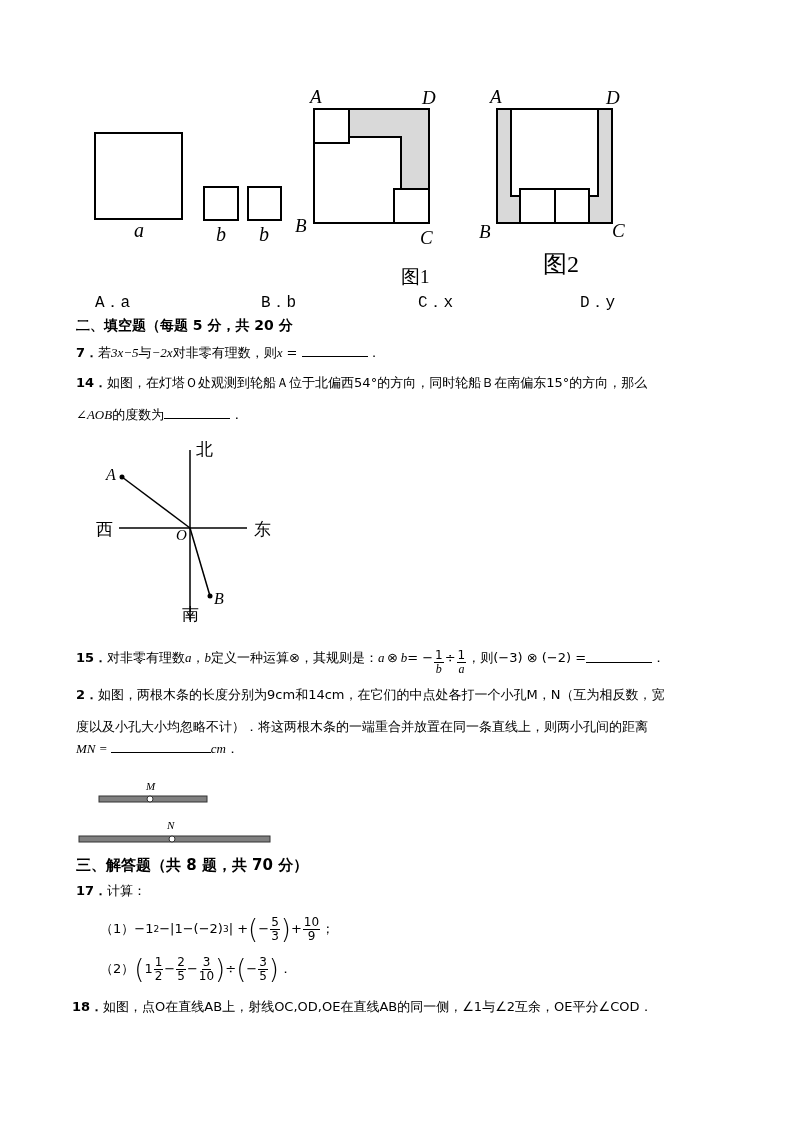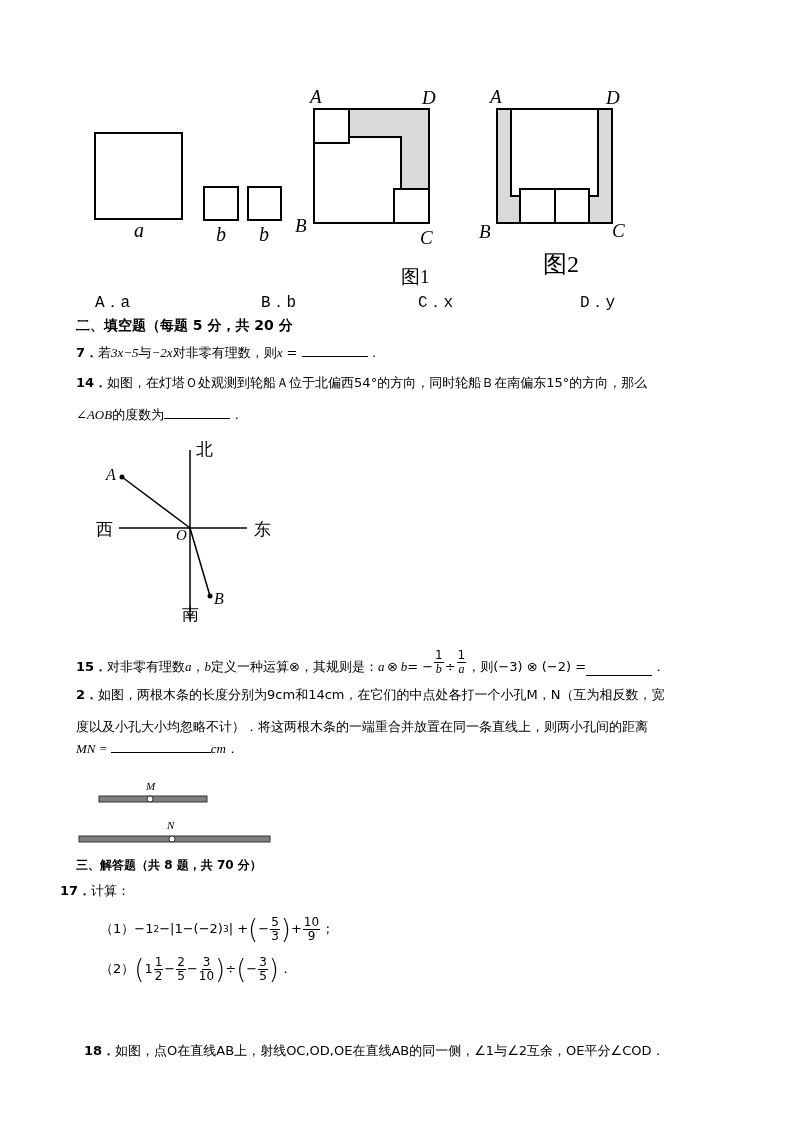--- a/index.html
+++ b/index.html
@@ -89,21 +89,21 @@
   <circle cx="130" cy="166" r="2.5" fill="#000"></circle>
 </svg>
 <div class="abs serif" style="left:196px;top:438px;font-size:17px;">北</div>
 <div class="abs serif" style="left:96px;top:518px;font-size:17px;">西</div>
 <div class="abs serif" style="left:254px;top:518px;font-size:17px;">东</div>
 <div class="abs serif" style="left:182px;top:603px;font-size:17px;">南</div>
 <div class="abs serif-it" style="left:176px;top:527px;font-size:15px;">O</div>
 <div class="abs serif-it" style="left:106px;top:466px;font-size:16px;">A</div>
 <div class="abs serif-it" style="left:214px;top:590px;font-size:16px;">B</div>
 
-<div class="abs txt" style="left:76px;top:649px;display:flex;align-items:flex-end;">
+<div class="abs txt" style="left:76px;top:649px;display:flex;align-items:flex-start;">
   <span class="bold">15．</span>
     <span>对非零有理数</span>
     <span class="serif-it">a</span>
     <span>，</span>
     <span class="serif-it">b</span>
     <span>定义一种运算</span>
     <span>⊗</span>
     <span>，其规则是：</span>
     <span class="serif-it">a</span>
     <span> </span>
@@ -136,23 +136,23 @@
 
 <svg class="abs" style="left:70px;top:775px" width="220" height="75">
   <rect x="29" y="21" width="108" height="6" fill="#808080" stroke="#333" stroke-width="1"></rect>
   <circle cx="80" cy="24" r="3" fill="#fff" stroke="#333" stroke-width="1"></circle>
   <rect x="9" y="61" width="191" height="6" fill="#808080" stroke="#333" stroke-width="1"></rect>
   <circle cx="102" cy="64" r="3" fill="#fff" stroke="#333" stroke-width="1"></circle>
 </svg>
 <div class="abs serif-it" style="left:146px;top:780px;font-size:11px;">M</div>
 <div class="abs serif-it" style="left:167px;top:819px;font-size:11px;">N</div>
 
-<div class="abs txt bold" style="left:76px;top:856px;font-size:12px;">三、解答题（共 8 题，共 70 分）</div>
-
-<div class="abs txt" style="left:60px;top:882px;">
+<div class="abs txt bold" style="left:76px;top:856px;font-size:15px;">三、解答题（共 8 题，共 70 分）</div>
+
+<div class="abs txt" style="left:76px;top:882px;">
   <span class="bold">17．</span><span>计算：</span>
 </div>
 <div class="abs txt" style="left:100px;top:912px;height:34px;display:flex;align-items:center;">
   <span>（1）</span>
   <span>−1</span>
     <sup>2</sup>
     <span>−|1−(−2)</span>
     <sup>3</sup>
     <span>| + </span>
   <span class="paren">(</span>
@@ -192,15 +192,15 @@
   <span class="paren">(</span>
     <span>−</span>
   <span class="frac">
       <span class="num">3</span>
       <span>5</span>
     </span>
   <span class="paren">)</span>
   <span>．</span>
 </div>
 
-<div class="abs txt" style="left:84px;top:998px;margin-top:44px;">
+<div class="abs txt" style="left:72px;top:998px;">
   <span class="bold">18．</span><span>如图，点O在直线AB上，射线OC,OD,OE在直线AB的同一侧，∠1与∠2互余，OE平分∠COD．</span>
 </div>
 
 </body></html>

